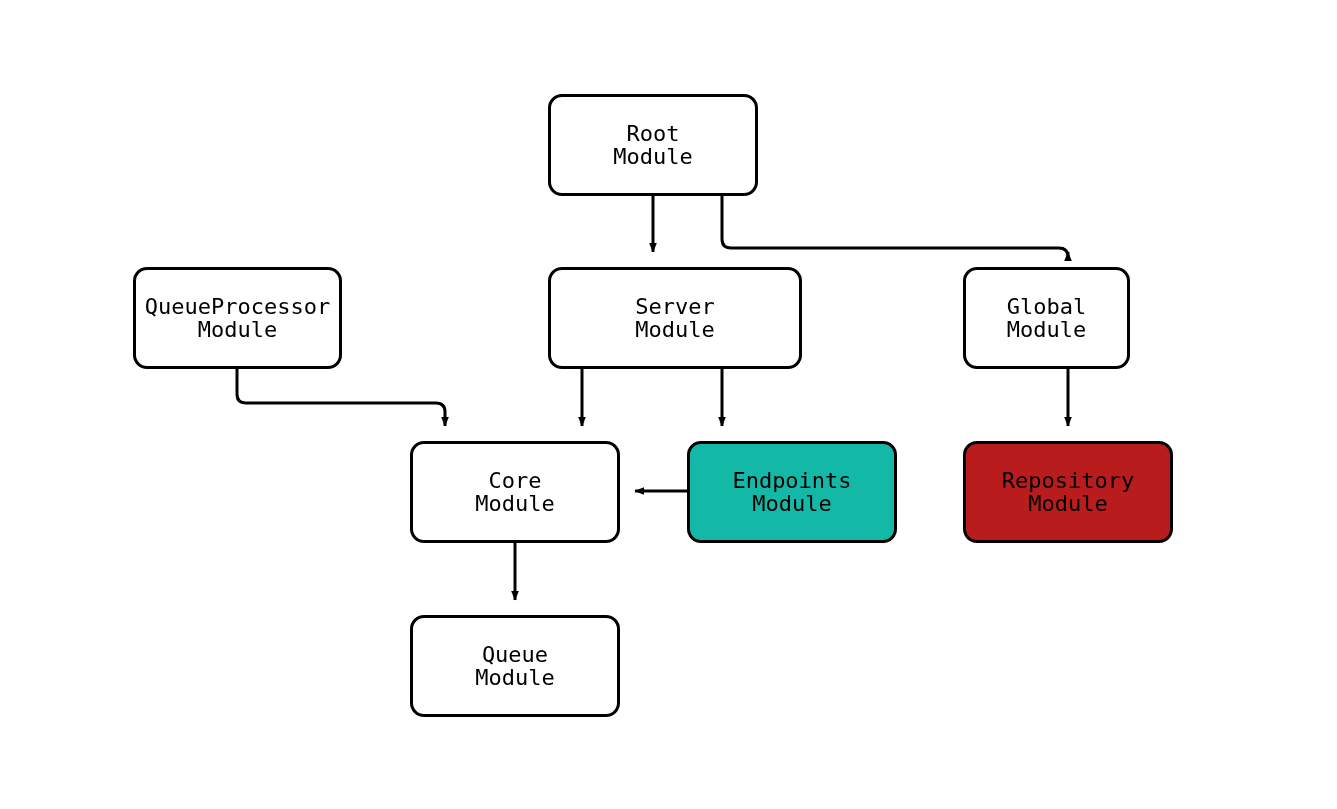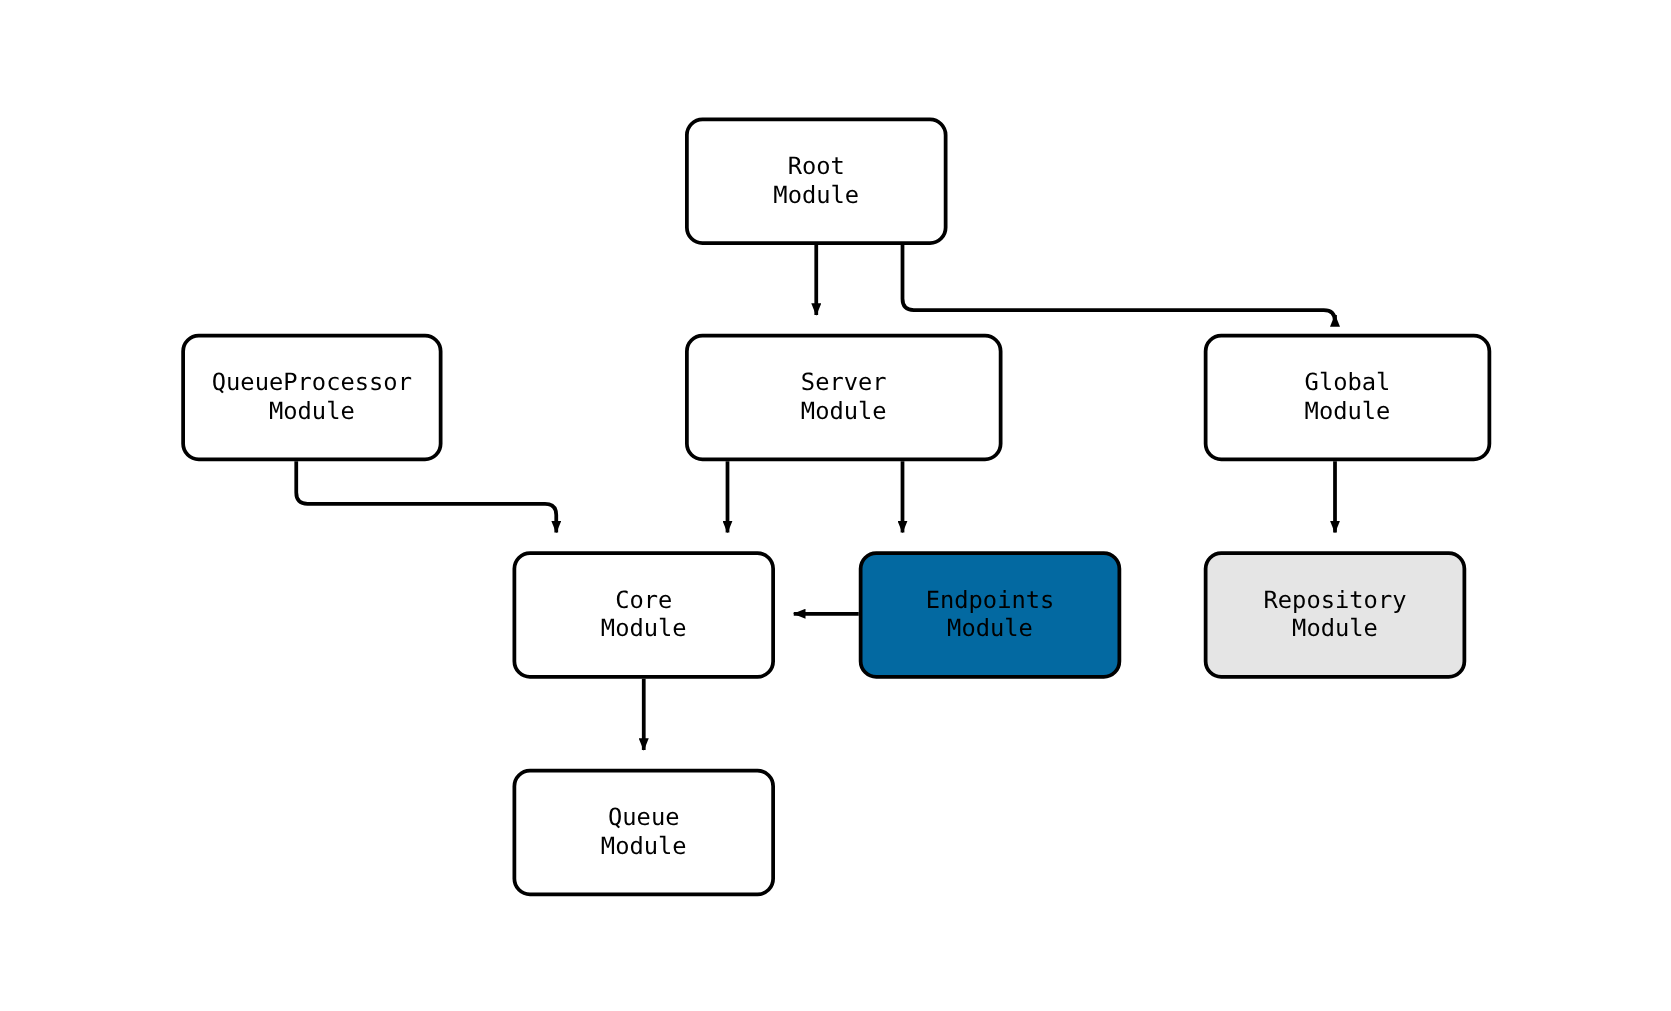--- a/index.html
+++ b/index.html
@@ -32,21 +32,21 @@
     border-radius: 14px;
     background: #ffffff;
     display: flex;
     flex-direction: column;
     align-items: center;
     justify-content: center;
     z-index: 2;
   }
   .node-line {
     font-family: "DejaVu Sans Mono", "Liberation Mono", monospace;
-    font-size: 19px;
+    font-size: 22px;
     line-height: 23px;
     color: #000000;
     white-space: pre;
     letter-spacing: 0px;
     text-align: center;
   }
 </style>
 </head>
 <body>
 
@@ -68,46 +68,46 @@
         <path d="M 687 491 L 635 491" marker-end="url(#arrowhead)"></path>
         <path d="M 515 543 L 515 600" marker-end="url(#arrowhead)"></path>
       </g>
   </svg>
 
   <div class="node" style="left: 548px; top: 94px; width: 210px; height: 102px; border-radius: 14px; border-width: 3px; border-color: rgb(0, 0, 0); background: rgb(255, 255, 255);">
     <div class="node-line">Root</div>
     <div class="node-line">Module</div>
   </div>
 
-  <div class="node" style="left: 145px; top: 267px; width: 209px; height: 102px; border-radius: 14px; border-width: 3px; border-color: rgb(0, 0, 0); background: rgb(255, 255, 255);">
+  <div class="node" style="left: 133px; top: 267px; width: 209px; height: 102px; border-radius: 14px; border-width: 3px; border-color: rgb(0, 0, 0); background: rgb(255, 255, 255);">
     <div class="node-line">QueueProcessor</div>
     <div class="node-line">Module</div>
   </div>
 
   <div class="node" style="left: 548px; top: 267px; width: 254px; height: 102px; border-radius: 14px; border-width: 3px; border-color: rgb(0, 0, 0); background: rgb(255, 255, 255);">
     <div class="node-line">Server</div>
     <div class="node-line">Module</div>
   </div>
 
-  <div class="node" style="left: 963px; top: 267px; width: 230px; height: 102px; border-radius: 14px; border-width: 3px; border-color: rgb(0, 0, 0); background: rgb(255, 255, 255);">
+  <div class="node" style="left: 963px; top: 267px; width: 167px; height: 102px; border-radius: 14px; border-width: 3px; border-color: rgb(0, 0, 0); background: rgb(255, 255, 255);">
     <div class="node-line">Global</div>
     <div class="node-line">Module</div>
   </div>
 
   <div class="node" style="left: 410px; top: 441px; width: 210px; height: 102px; border-radius: 14px; border-width: 3px; border-color: rgb(0, 0, 0); background: rgb(255, 255, 255); align-items: center;">
     <div class="node-line">Core</div>
     <div class="node-line">Module</div>
   </div>
 
-  <div class="node" style="left: 687px; top: 441px; width: 210px; height: 102px; border-radius: 14px; border-width: 3px; border-color: rgb(0, 0, 0); background: #0369a1;">
+  <div class="node" style="left: 687px; top: 441px; width: 210px; height: 102px; border-radius: 14px; border-width: 3px; border-color: rgb(0, 0, 0); background: #14b8a6;">
     <div class="node-line">Endpoints</div>
     <div class="node-line">Module</div>
   </div>
 
-  <div class="node" style="left: 963px; top: 441px; width: 210px; height: 102px; border-radius: 14px; border-width: 3px; border-color: rgb(0, 0, 0); background: #e5e5e5;">
+  <div class="node" style="left: 963px; top: 441px; width: 210px; height: 102px; border-radius: 14px; border-width: 3px; border-color: rgb(0, 0, 0); background: #b91c1c;">
     <div class="node-line">Repository</div>
     <div class="node-line">Module</div>
   </div>
 
   <div class="node" style="left: 410px; top: 615px; width: 210px; height: 102px; border-radius: 14px; border-width: 3px; border-color: rgb(0, 0, 0); background: rgb(255, 255, 255);">
     <div class="node-line">Queue</div>
     <div class="node-line">Module</div>
   </div>
 
 </div>

